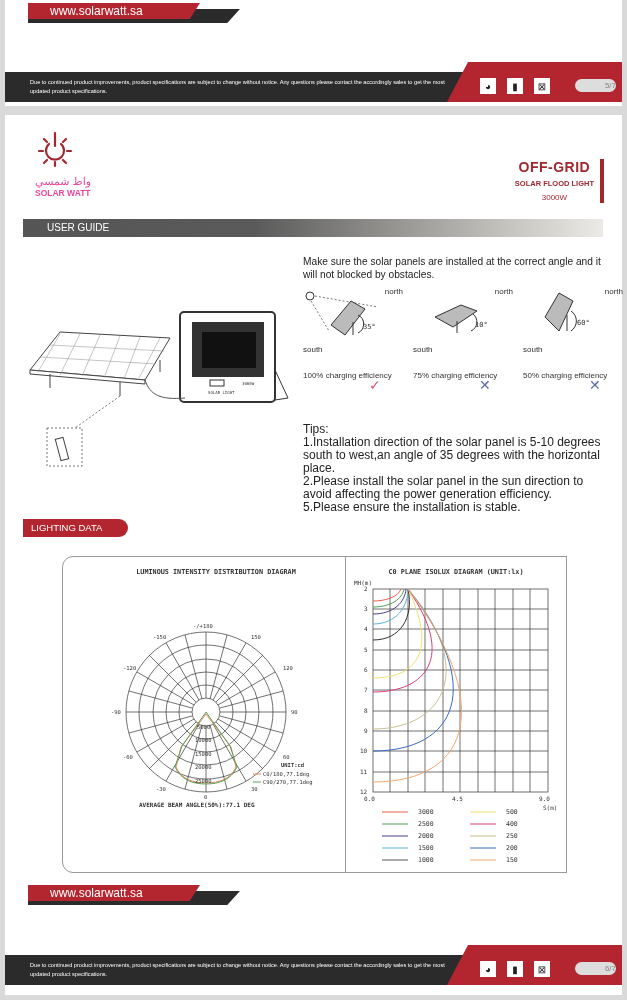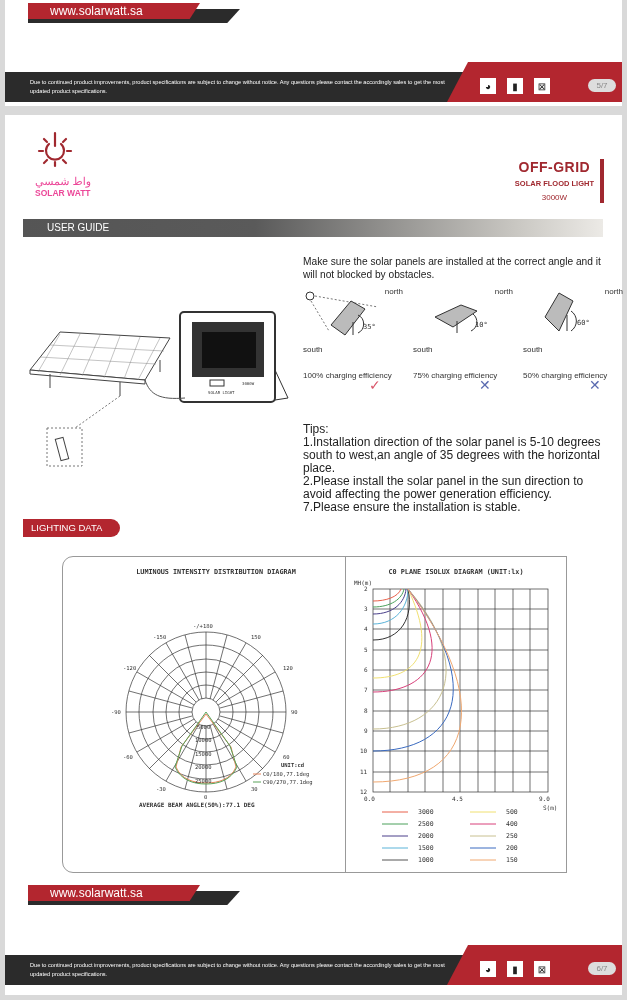--- a/index.html
+++ b/index.html
@@ -12,33 +12,33 @@
   .url-banner .dark { position: absolute; left: 0; top: 0; width: 212px; height: 20px; background: #2b2b2b; clip-path: polygon(0 30%, 100% 30%, 94% 100%, 0 100%); }
   .url-banner .red { position: absolute; left: 0; top: 0; width: 172px; height: 16px; background: #b3262f; clip-path: polygon(0 0, 100% 0, 94% 100%, 0 100%); }
   .url-banner .txt { position: absolute; left: 22px; top: 1px; color: #fff; font-size: 12px; }
 
   .footer { position: absolute; left: 0; right: 0; height: 40px; }
   .footer .dark { position: absolute; left: 0; right: 0; bottom: 0; height: 30px; background: #2b2b2b; }
   .footer .red { position: absolute; right: 0; bottom: 0; width: 175px; height: 40px; background: #b3262f; clip-path: polygon(12% 0, 100% 0, 100% 100%, 0 100%); }
   .footer .note { position: absolute; left: 25px; bottom: 6px; color: #fff; font-size: 5.6px; line-height: 9px; width: 420px; }
   .footer .icons { position: absolute; right: 72px; bottom: 8px; display: flex; gap: 11px; }
   .footer .icons span { width: 16px; height: 16px; background: #fff; display: flex; align-items: center; justify-content: center; font-size: 10px; color: #222; }
-  .footer .pg { position: absolute; right: 6px; bottom: 10px; width: 28px; height: 13px; background: #ddd; border-radius: 7px; color: #888; font-size: 8px; text-align: center; line-height: 13px; margin-top: 37px; }
+  .footer .pg { position: absolute; right: 6px; bottom: 10px; width: 41px; height: 13px; background: #ddd; border-radius: 7px; color: #888; font-size: 8px; text-align: right; line-height: 13px; margin-top: 37px; }
 
   .logo { position: absolute; left: 30px; top: 14px; width: 80px; text-align: left; color: #ec4899; }
   .logo .ar { font-size: 11px; margin-top: 2px; }
   .logo .en { font-size: 8.5px; font-weight: bold; }
   .title-block { position: absolute; right: 28px; top: 44px; text-align: center; color: #a0282f; }
   .title-block .t1 { font-size: 14px; font-weight: bold; letter-spacing: 0.5px; }
   .title-block .t2 { font-size: 7.5px; font-weight: bold; margin-top: 4px; }
   .title-block .t3 { font-size: 8px; color: #a0282f; margin-top: 5px; }
   .title-bar { position: absolute; right: 18px; top: 44px; width: 4px; height: 44px; background: #a0282f; }
 
   .section-bar { position: absolute; left: 18px; width: 580px; height: 18px; background: linear-gradient(90deg, #555 0%, #5a5a5a 40%, #c9c7c2 85%, #eceae6 100%); color: #fff; font-size: 10px; padding-left: 24px; line-height: 18px; }
-  .section-red { position: absolute; left: 18px; height: 18px; width: 97px; background: #b3262f; color: #fff; font-size: 9.5px; padding-left: 8px; line-height: 18px; border-radius: 0 9px 9px 0; }
+  .section-red { position: absolute; left: 18px; height: 18px; width: 105px; background: #b3262f; color: #fff; font-size: 9.5px; padding-left: 8px; line-height: 18px; border-radius: 0 9px 9px 0; }
 
   .intro { position: absolute; left: 298px; top: 140px; width: 300px; font-size: 10.2px; line-height: 13px; color: #222; }
   .angle-col { position: absolute; top: 172px; width: 100px; font-size: 8px; color: #333; }
   .angle-col .north { position: absolute; right: 0; top: 0; }
   .angle-col .south { position: absolute; left: 0; top: 58px; }
   .angle-col .eff { position: absolute; left: 0; top: 84px; line-height: 10px; width: 90px; }
   .angle-col .mark { position: absolute; left: 66px; top: 90px; font-size: 14px; }
   .tips { position: absolute; left: 298px; top: 308px; width: 305px; font-size: 12px; line-height: 13px; color: #222; }
 
   .chart-box { position: absolute; top: 441px; height: 317px; border: 1px solid #999; background: #fff; }
@@ -165,21 +165,21 @@
     <span class="north">north</span>
     <span class="south">south</span>
     <span class="eff">50% charging efficiency</span>
     <span class="mark" style="color:#5a6ab0;">✕</span>
   </div>
 
   <div class="tips">
     <div>Tips:</div>
     <div>1.Installation direction of the solar panel is 5-10 degrees south to west,an angle of 35 degrees with the horizontal place.</div>
     <div>2.Please install the solar panel in the sun direction to avoid affecting the power generation efficiency.</div>
-    <div>7.Please ensure the installation is stable.</div>
+    <div>5.Please ensure the installation is stable.</div>
   </div>
 
   <div class="section-red" style="top:404px;">LIGHTING DATA</div>
 
   <div class="chart-box" style="left:57px; width:308px;border-radius:11px;">
     <div class="chart-title">LUMINOUS INTENSITY DISTRIBUTION DIAGRAM</div>
     <svg style="position:absolute; left:0; top:60px;" width="284" height="210" viewBox="0 0 284 210">
       <g stroke="#333" stroke-width="0.7" fill="none">
         <circle cx="143" cy="95" r="80"></circle>
           <circle cx="143" cy="95" r="67"></circle>

